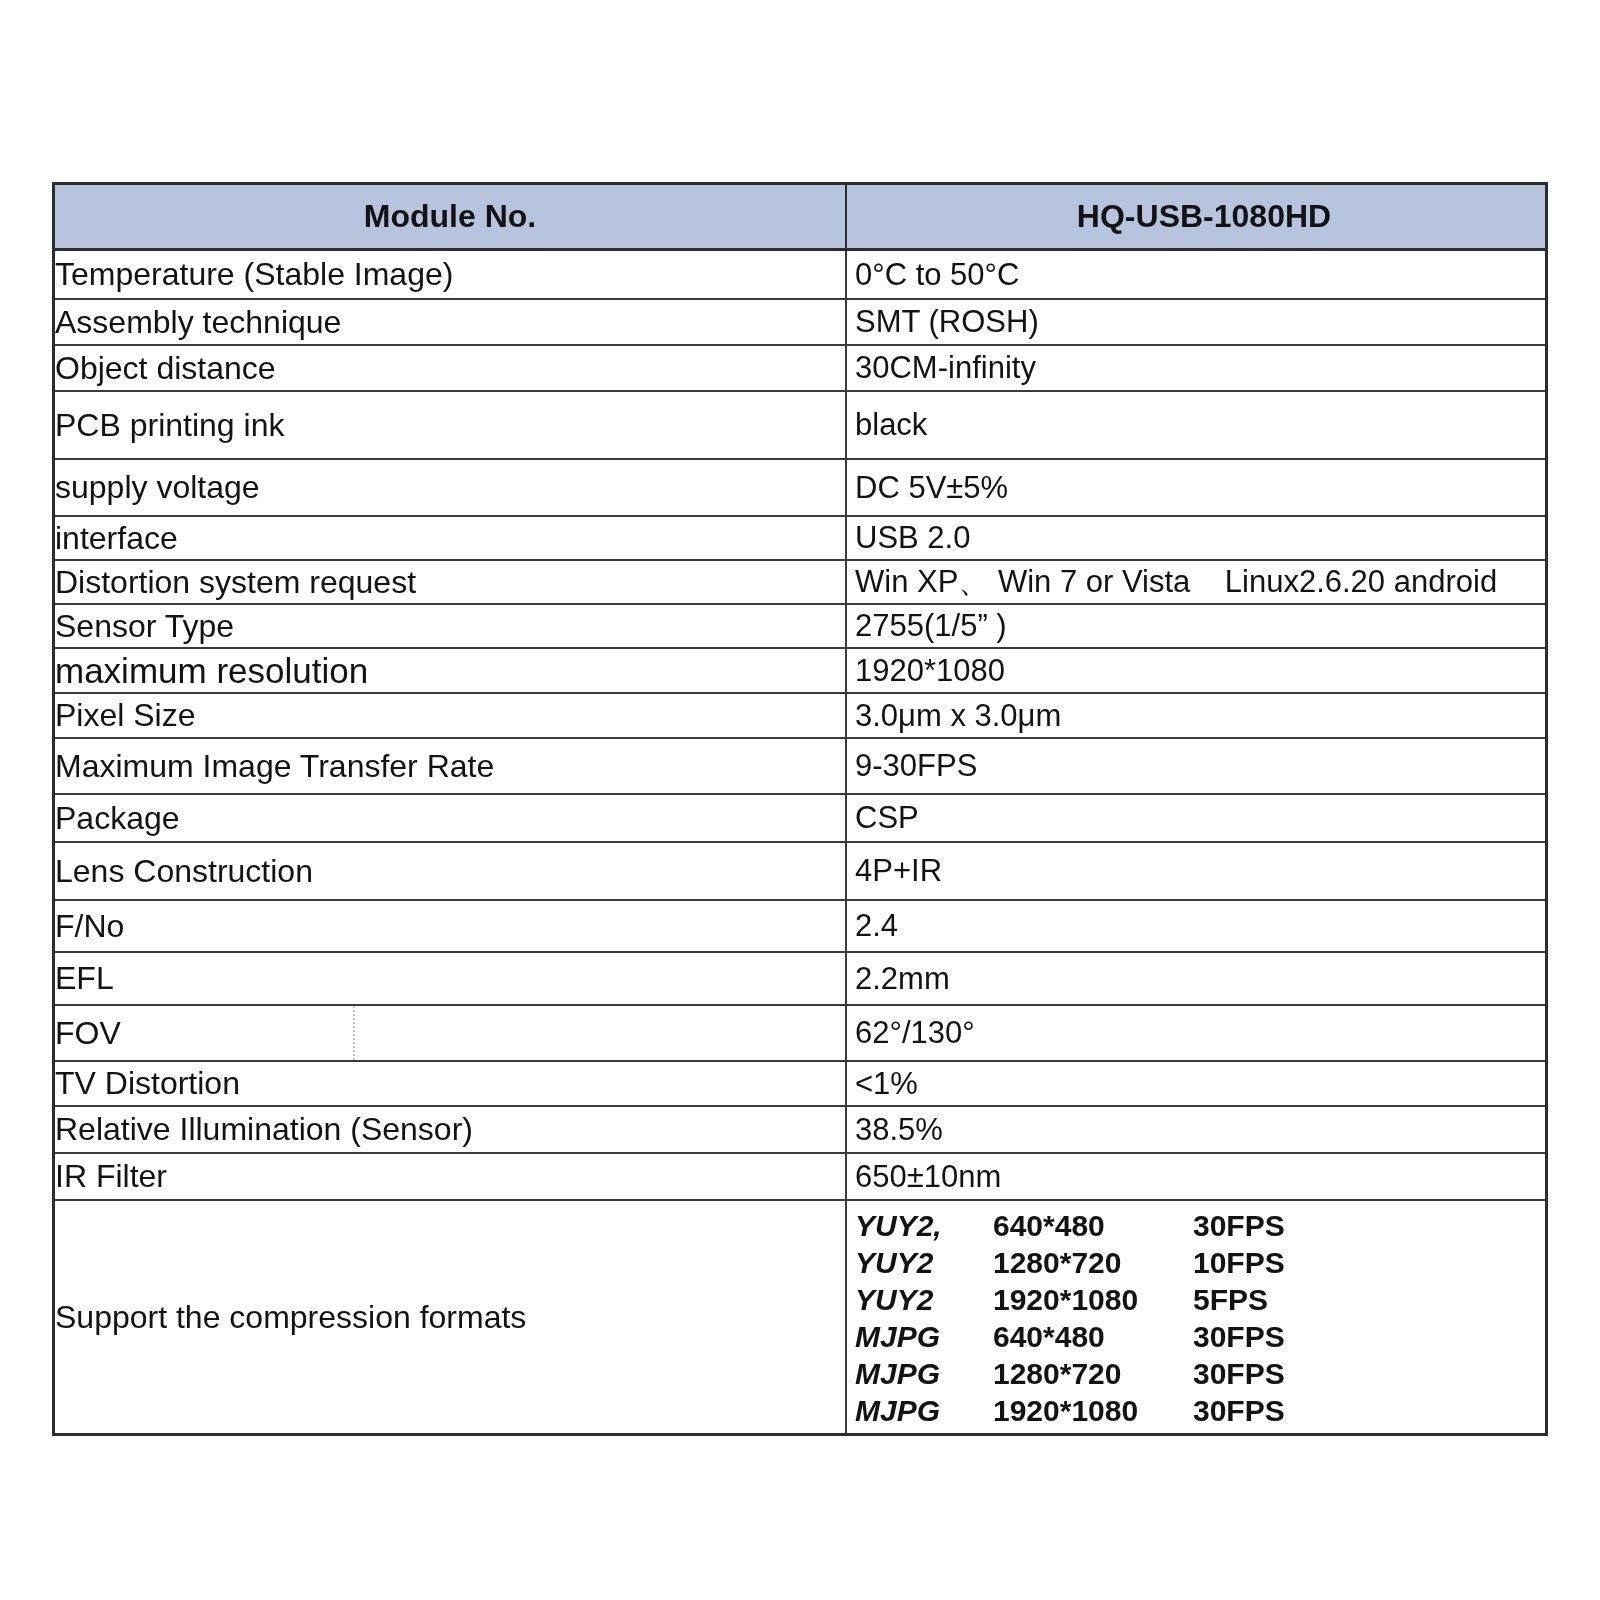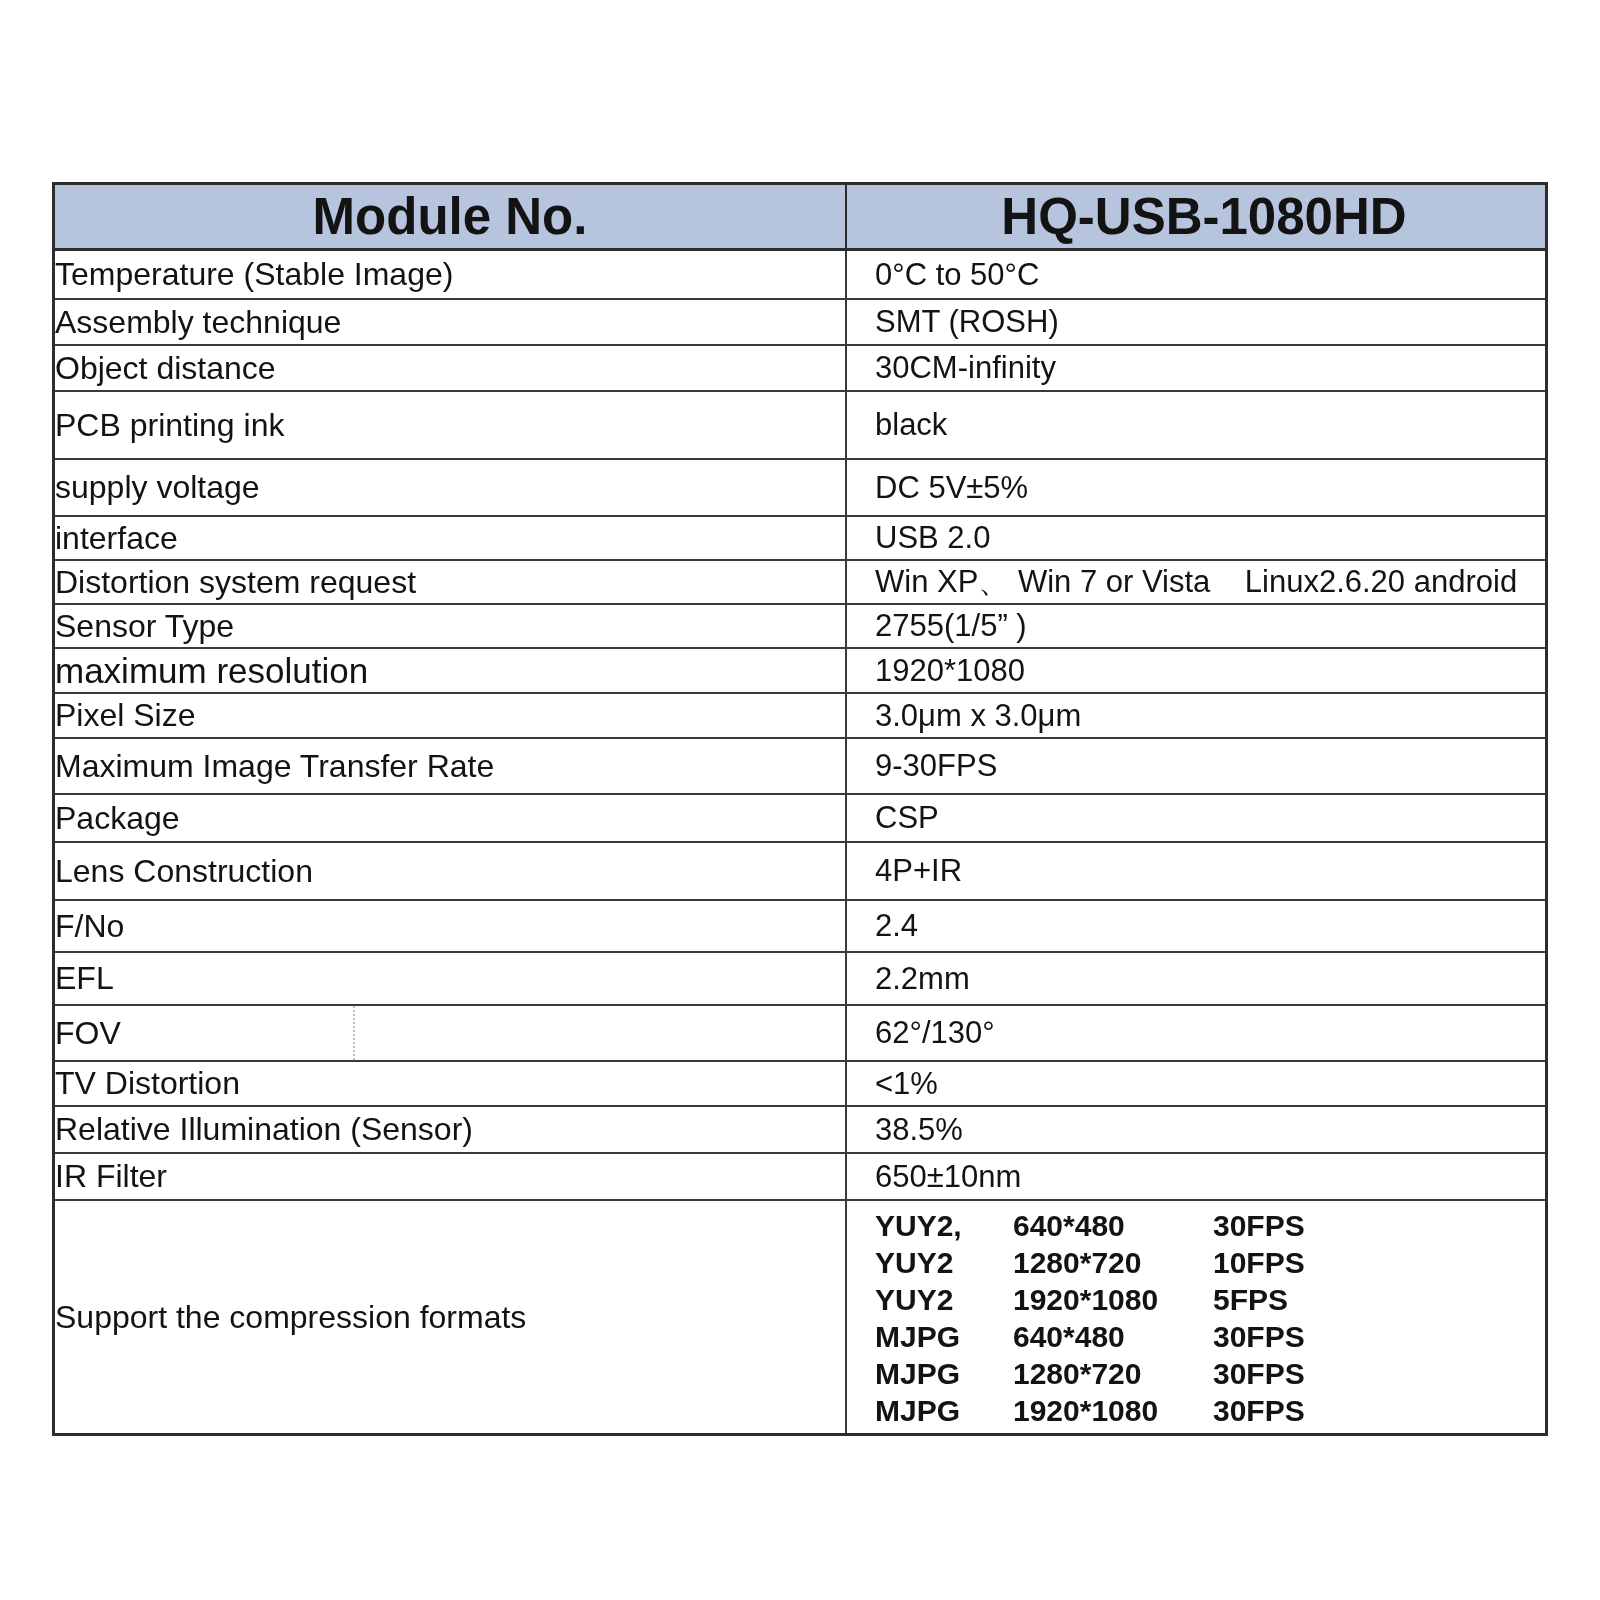--- a/index.html
+++ b/index.html
@@ -31,35 +31,35 @@
   .row.header-row {
     height: 66px;
     background: var(--header-bg);
     border-bottom: 3px solid var(--outer);
   }
   .row.header-row .cell {
     display: flex;
     align-items: center;
     justify-content: center;
     font-weight: 700;
-    font-size: 51px;
+    font-size: 32px;
   }
 
   .cell { display: flex; align-items: center; }
   .cell.label {
     width: 792px;
     min-width: 792px;
     border-right: 2px solid var(--border);
     font-weight: 400;
     font-size: 32px;
     position: relative;
   }
   .cell.value {
     flex: 1;
-    padding-left: 28px;
+    padding-left: 8px;
     font-weight: 400;
     font-size: 31px;
     white-space: pre;
   }
   .row.header-row .cell.label { padding-left: 0; border-right: 2px solid var(--outer); }
   .row.header-row .cell.value { padding-left: 16px; white-space: normal; }
 
   .row.big-label .cell.label { font-size: 35px; }
 
   .dotted-line {
@@ -76,21 +76,21 @@
     display: block;
     padding-top: 6px;
     white-space: normal;
   }
   .format-line {
     display: grid;
     grid-template-columns: 138px 200px auto;
     line-height: 37px;
     font-size: 30px;
   }
-  .format-line .codec { font-weight: 700; }
+  .format-line .codec { font-weight: 700; font-style: italic; }
   .format-line .res, .format-line .fps { font-weight: 700; }
 </style>
 </head>
 <body>
 
 <div class="spec-table">
 
   <div class="row header-row">
     <div class="cell label">Module No.</div>
     <div class="cell value">HQ-USB-1080HD</div>

